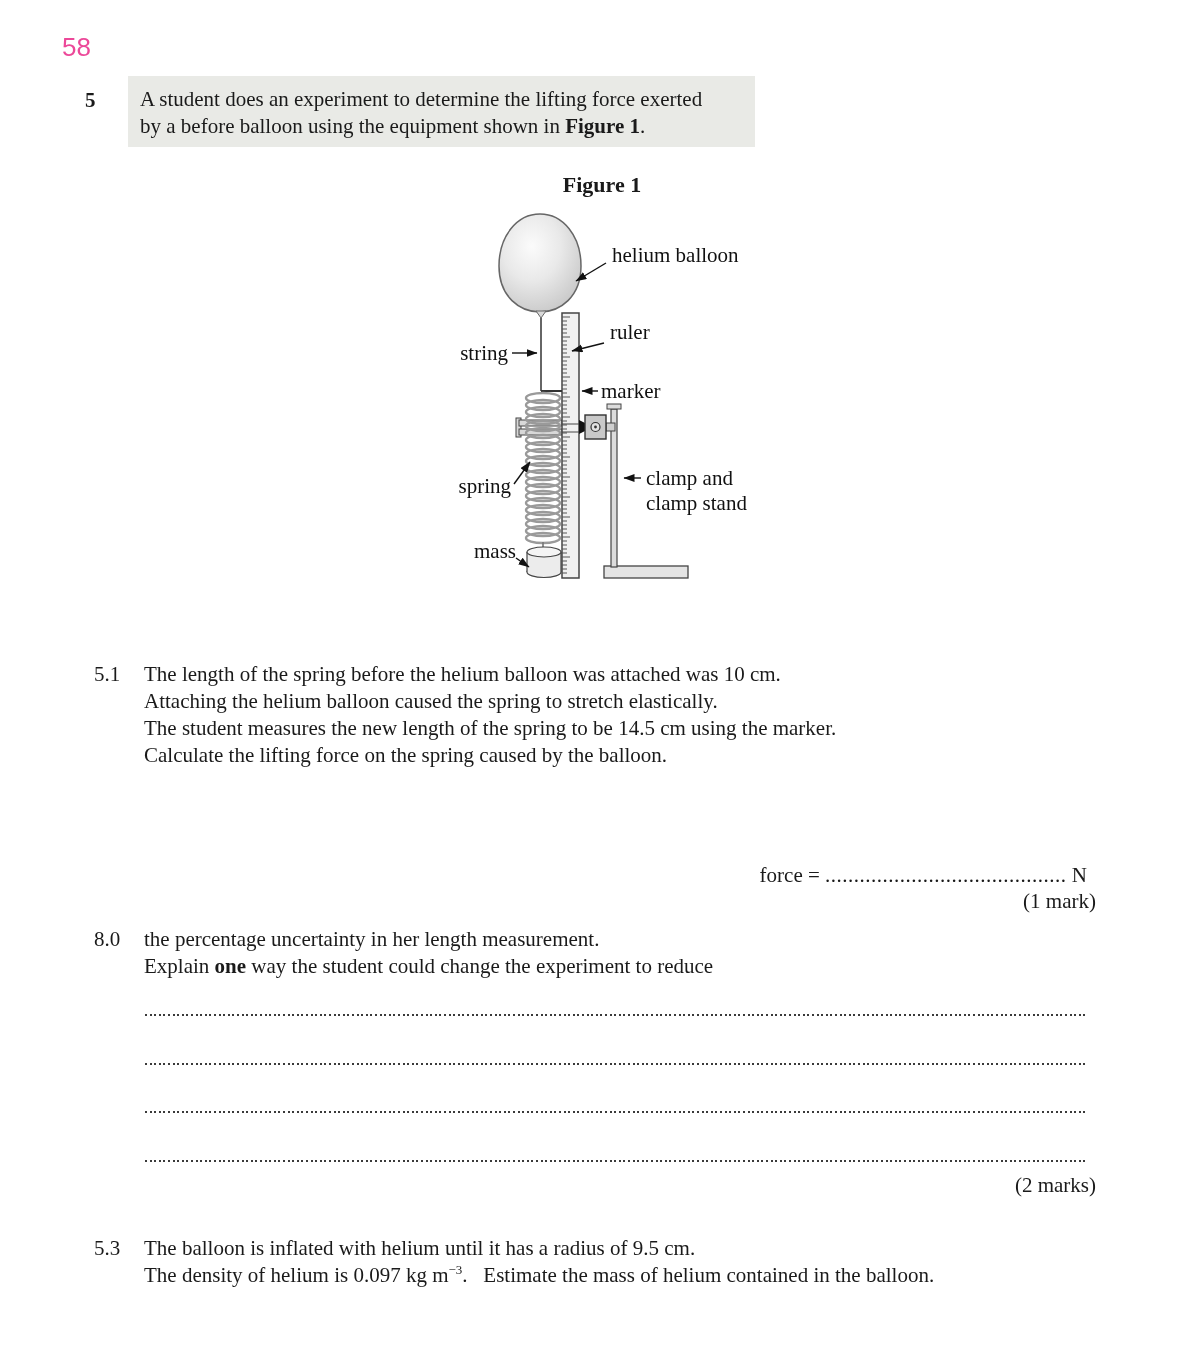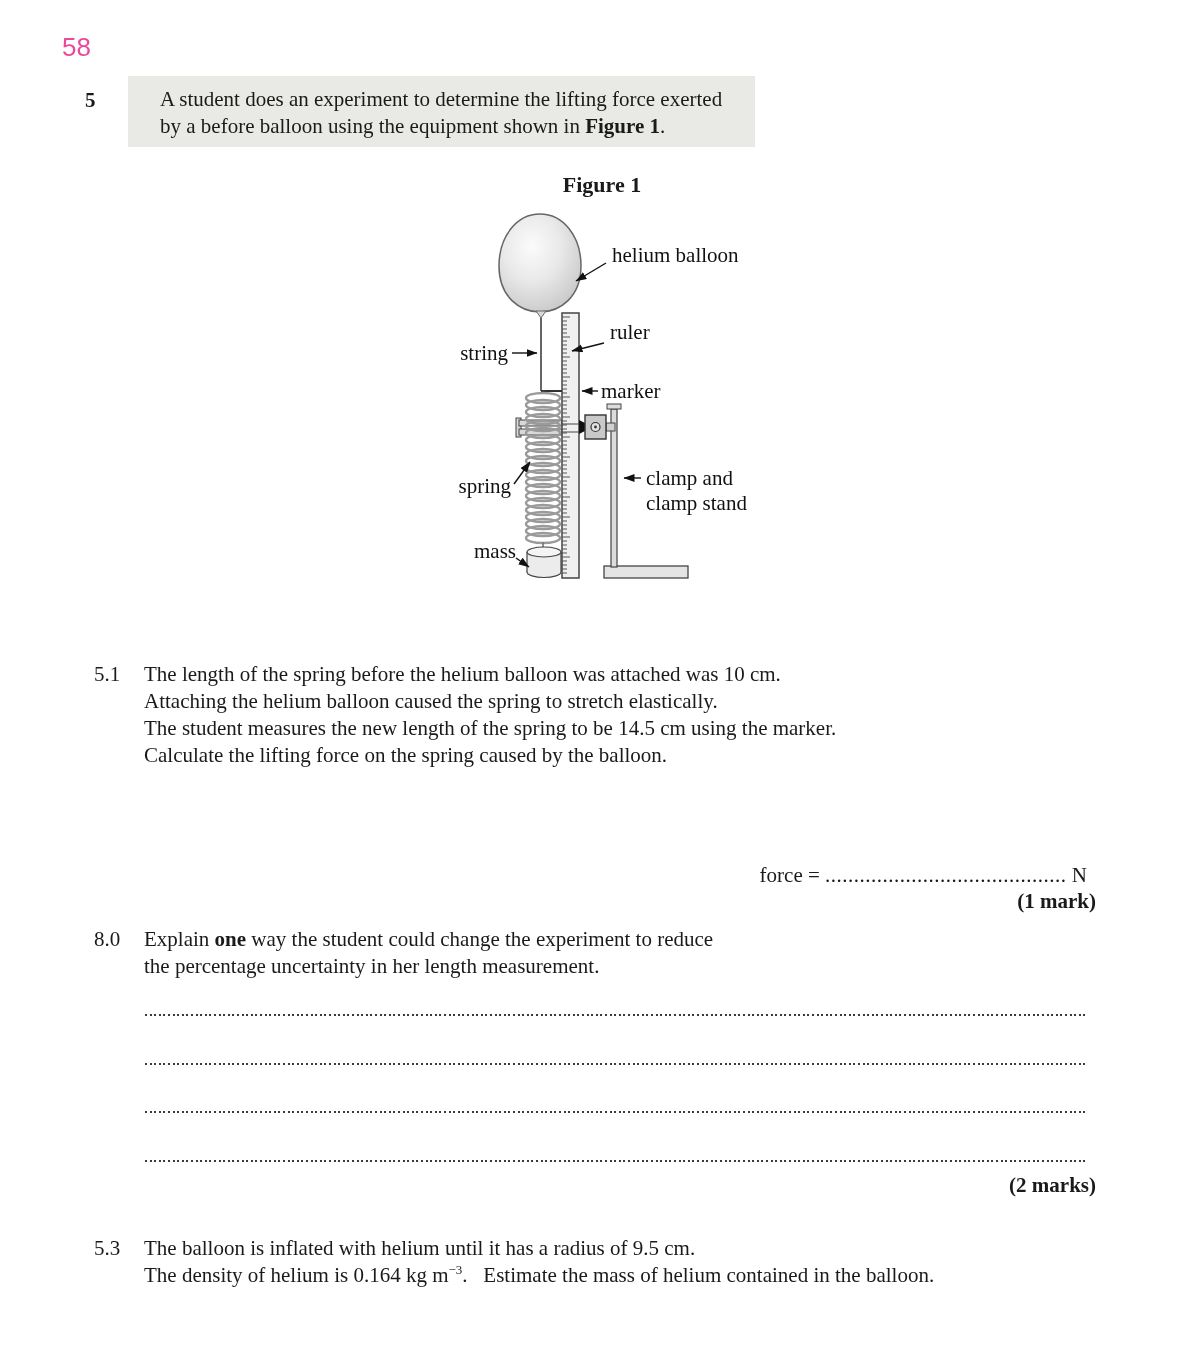--- a/index.html
+++ b/index.html
@@ -7,28 +7,28 @@
     width:1200px; height:1358px; background:#ffffff; position:relative;
     font-family:"Liberation Serif", serif; color:#1a1a1a;
     font-size:21px; line-height:27px;
     overflow:hidden;
   }
   .abs { position:absolute; }
   .pagenum { font-family:"Liberation Sans", sans-serif; font-size:26px; color:#ec4899; }
   .qnum-main { font-weight:bold; }
   .hlbox {
     left:128px; top:76px; width:627px; height:71px; box-sizing:border-box;
-    background:#e9eae6; padding:10px 32px;
+    background:#e9eae6; padding:10px 12px;
   }
   .figtitle { font-weight:bold; font-size:22px; text-align:center; }
   .qrow { display:flex; }
   .qnum { width:50px; flex:0 0 50px; }
   .qtext { width:960px; }
   .sup { font-size:13px; vertical-align:super; line-height:0; }
-  .marks { font-weight:bold; font-size:21px; }
+  .marks { font-weight:normal; font-size:21px; }
   .dots { letter-spacing:0.5px; }
   .ansline {
     left:145px; width:943px; height:3px;
     background:repeating-linear-gradient(90deg,#3a3a3a 0 2px,transparent 2px 4.6px);
     background-size:100% 2.2px; background-repeat:no-repeat; background-position:0 1px;
   }
   svg text { font-family:"Liberation Serif", serif; font-size:21px; fill:#111; }
   .lbl-line { stroke:#111; stroke-width:1.4; fill:none; }
 </style>
 </head>
@@ -115,30 +115,30 @@
     <div>Calculate the lifting force on the spring caused by the balloon.</div>
   </div>
 </div>
 
 <div class="abs" style="top:862px; right:113px;text-align:center;"><span>force = </span><span class="dots">..........................................</span><span>  N</span></div>
 <div class="abs marks" style="top:888px; right:104px;">(1 mark)</div>
 
 <div class="abs qrow" style="left:94px; top:926px;">
   <span class="qnum">8.0</span>
   <div class="qtext">
+    <div>the percentage uncertainty in her length measurement.</div>
     <div><span>Explain </span><b>one</b><span> way the student could change the experiment to reduce</span></div>
-    <div>the percentage uncertainty in her length measurement.</div>
   </div>
 </div>
 
 <div class="abs ansline" style="top:1013px;"></div>
 <div class="abs ansline" style="top:1062px;"></div>
 <div class="abs ansline" style="top:1110px;"></div>
 <div class="abs ansline" style="top:1159px;"></div>
 <div class="abs marks" style="top:1172px; right:104px;">(2 marks)</div>
 
 <div class="abs qrow" style="left:94px; top:1235px;">
   <span class="qnum">5.3</span>
   <div class="qtext">
     <div>The balloon is inflated with helium until it has a radius of 9.5 cm.</div>
-    <div><span>The density of helium is 0.164 kg m</span><span class="sup">−3</span><span>.&nbsp; &nbsp;Estimate the mass of helium contained in the balloon.</span></div>
+    <div><span>The density of helium is 0.097 kg m</span><span class="sup">−3</span><span>.&nbsp; &nbsp;Estimate the mass of helium contained in the balloon.</span></div>
   </div>
 </div>
 
 </body></html>

